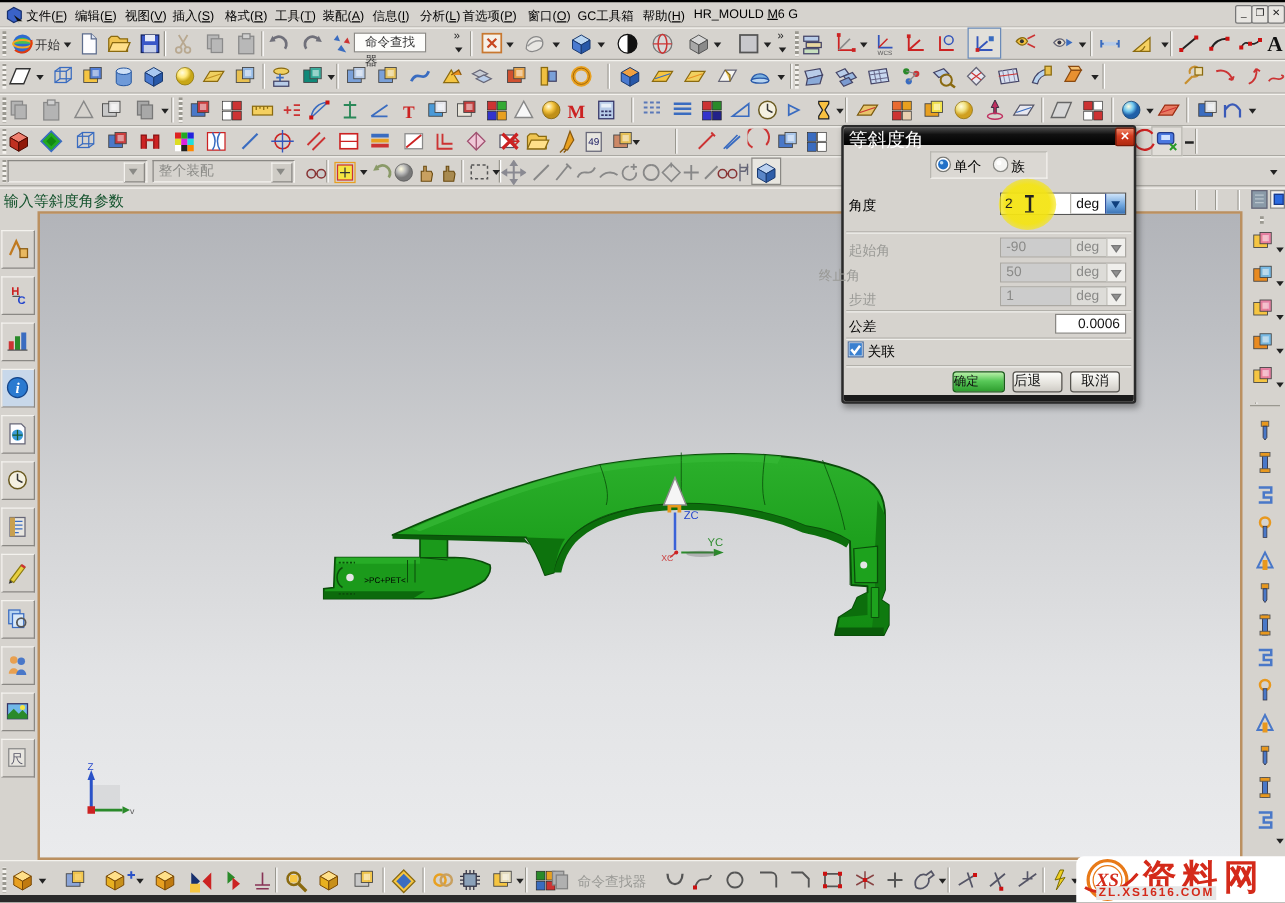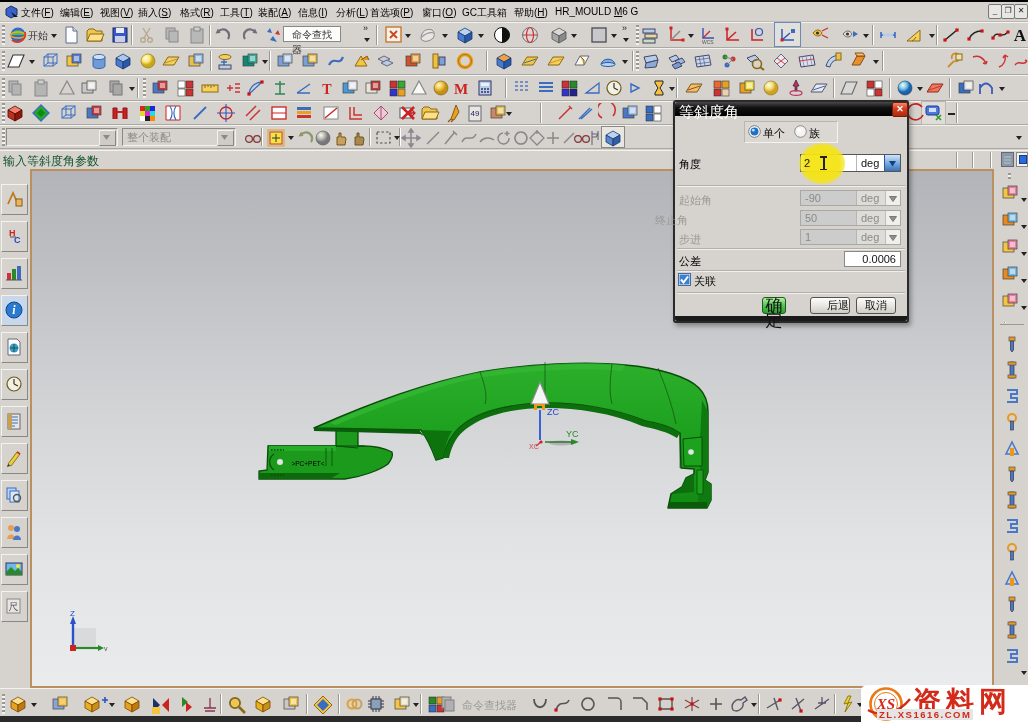--- a/index.html
+++ b/index.html
@@ -1366,14 +1366,14 @@
 <div class="ab" style="left:677px;top:270px;width:228px;height:1px;background:#b2b0aa;z-index:21"></div>
 <div class="ab" style="left:677px;top:271px;width:228px;height:1px;background:#f0efec;z-index:21"></div>
 <svg style="position:absolute;left:678px;top:273px;z-index:22" width="14" height="14" viewBox="0 0 14 14">
     <rect x="0.5" y="0.5" width="12" height="12" fill="#fff" stroke="#4a6a9a"></rect>
     <rect x="1.5" y="1.5" width="10" height="10" fill="#3a80d0"></rect>
     <path d="M3 6.5 L5.5 9.5 L10 3.5" fill="none" stroke="#fff" stroke-width="2"></path>
   </svg>
 <div class="ab" style="left:694px;top:274px;z-index:22;font-size:11px">关联</div>
 <div class="ab" style="left:677px;top:292px;width:228px;height:1px;background:#b2b0aa;z-index:21"></div>
 <div class="ab" style="left:677px;top:293px;width:228px;height:1px;background:#f0efec;z-index:21"></div>
-<div class="ab" style="left:762px;top:297px;width:24px;height:17px;z-index:22;background:linear-gradient(180deg,#b8f0a8,#58c858 45%,#2f9e2f);border:1px solid #1a5c1a;border-radius:3px;box-sizing:border-box;font-size:17px;color:#111;text-align:center;line-height:15px">确定</div>
-<div class="ab" style="left:810px;top:297px;width:40px;height:17px;z-index:22;background:linear-gradient(180deg,#fdfdfb,#e4e2dc 60%,#cfccc6);border:1px solid #55534e;border-radius:3px;box-sizing:border-box;font-size:11px;color:#111;text-align:right;line-height:15px">后退</div>
+<div class="ab" style="left:762px;top:297px;width:42px;height:17px;z-index:22;background:linear-gradient(180deg,#b8f0a8,#58c858 45%,#2f9e2f);border:1px solid #1a5c1a;border-radius:3px;box-sizing:border-box;font-size:10px;color:#111;text-align:left;line-height:15px">确定</div>
+<div class="ab" style="left:810px;top:297px;width:40px;height:17px;z-index:22;background:linear-gradient(180deg,#fdfdfb,#e4e2dc 60%,#cfccc6);border:1px solid #55534e;border-radius:3px;box-sizing:border-box;font-size:11px;color:#111;text-align:left;line-height:15px">后退</div>
 <div class="ab" style="left:856px;top:297px;width:40px;height:17px;z-index:22;background:linear-gradient(180deg,#fdfdfb,#e4e2dc 60%,#cfccc6);border:1px solid #55534e;border-radius:3px;box-sizing:border-box;font-size:11px;color:#111;text-align:center;line-height:15px">取消</div>
 </body></html>

